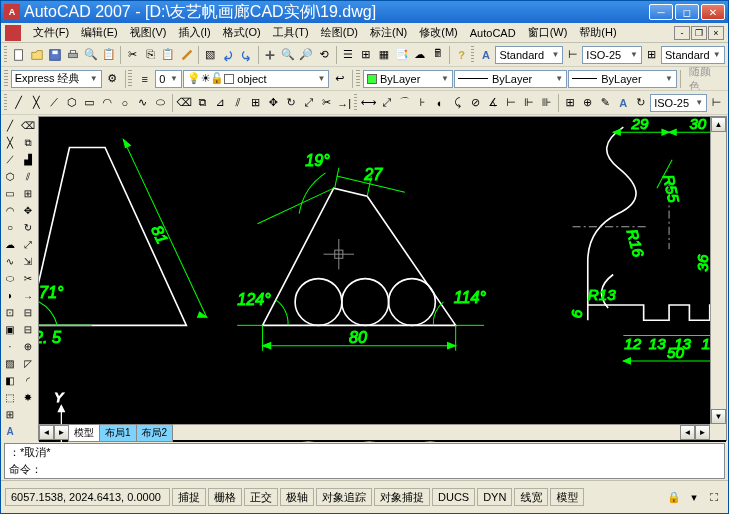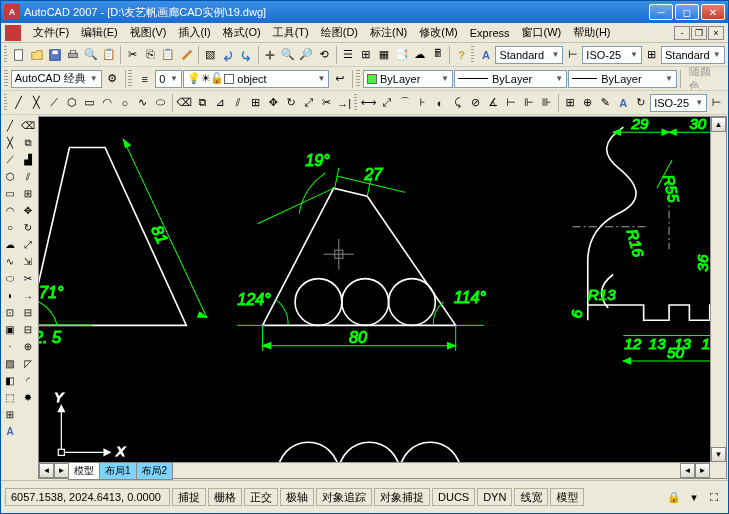--- a/index.html
+++ b/index.html
@@ -2,21 +2,21 @@
 <html><head>
 <meta charset="utf-8">
 <style>
 * { margin: 0; padding: 0; box-sizing: border-box; font-family: "Microsoft YaHei", Tahoma, sans-serif; }
 body { background: #ece9d8; font-size: 11px; overflow: hidden; }
 
 .window { width: 729px; height: 514px; border: 1px solid #0053a6; background: #ece9d8; display: flex; flex-direction: column; }
 
 .titlebar { height: 22px; background: linear-gradient(to bottom, #3b8fe8, #1c6bd0); display: flex; align-items: center; padding: 0 3px; color: #fff; }
 .titlebar .app-icon { width: 16px; height: 16px; background: #c43a3a; margin-right: 4px; display: inline-flex; align-items: center; justify-content: center; color: #fff; font-size: 9px; font-weight: bold; }
-.titlebar .title { flex: 1; font-size: 11px; }
+.titlebar .title { flex: 1; font-size: 16px; }
 .winbtns { display: flex; gap: 2px; }
 .winbtn { width: 24px; height: 16px; border: 1px solid #fff; background: linear-gradient(#6ea8ec,#2f7de0); display: flex; align-items: center; justify-content: center; color: #fff; font-size: 10px; border-radius: 2px; cursor: pointer; }
 .winbtn.close { background: linear-gradient(#e97c6a,#c8412a); }
 
 .menubar { height: 20px; background: #ece9d8; display: flex; align-items: center; padding: 0 4px; border-bottom: 1px solid #c0c0b0; }
 .menubar .menu-icon { width: 16px; height: 16px; background: #c43a3a; margin-right: 6px; }
 .menubar span.menuitem { padding: 6px 6px; cursor: pointer; }
 .mdi-btns { margin-left: auto; display: flex; gap: 1px; }
 .mdi-btns .mbtn { width: 16px; height: 14px; border: 1px solid #888; background: #ece9d8; font-size: 9px; display: flex; align-items: center; justify-content: center; cursor: pointer; }
 
@@ -70,21 +70,21 @@
     <div class="menu-icon"></div>
     <span class="menuitem">文件(F)</span>
     <span class="menuitem">编辑(E)</span>
     <span class="menuitem">视图(V)</span>
     <span class="menuitem">插入(I)</span>
     <span class="menuitem">格式(O)</span>
     <span class="menuitem">工具(T)</span>
     <span class="menuitem">绘图(D)</span>
     <span class="menuitem">标注(N)</span>
     <span class="menuitem">修改(M)</span>
-    <span class="menuitem">Express</span>
+    <span class="menuitem">AutoCAD</span>
     <span class="menuitem">窗口(W)</span>
     <span class="menuitem">帮助(H)</span>
     <div class="mdi-btns">
       <div class="mbtn">-</div>
       <div class="mbtn">❐</div>
       <div class="mbtn">×</div>
     </div>
   </div>
 
   <div class="toolbar-row">
@@ -166,21 +166,21 @@
     <div class="tbtn">⊞</div>
     <div class="combo" style="width:75px">
         <span>Standard</span>
         <span class="drop">▼</span>
       </div>
   </div>
 
   <div class="toolbar-row">
     <span class="grip"></span>
     <div class="combo" style="width:96px">
-        <span>AutoCAD 经典</span>
+        <span>Express 经典</span>
         <span class="drop">▼</span>
       </div>
     <div class="tbtn">⚙</div>
     <span class="tsep"></span>
     <span class="grip"></span>
     <div class="tbtn">≡</div>
     <div class="combo" style="width:28px">
         <span>0</span>
         <span class="drop">▼</span>
       </div>
@@ -434,20 +434,24 @@
         <div class="tab">布局1</div>
         <div class="tab">布局2</div>
         <div style="flex:1"></div>
         <div class="scroll-btn">◄</div>
         <div class="scroll-btn">►</div>
       </div>
       <div class="scroll-corner"></div>
     </div>
   </div>
 
+  <div class="cmdwin">
+    <div class="line">：*取消*</div>
+    <div class="line">命令：</div>
+  </div>
 
   <div class="statusbar">
     <div class="status-box" style="width:165px">6057.1538, 2024.6413, 0.0000</div>
     <div class="status-box">捕捉</div>
     <div class="status-box">栅格</div>
     <div class="status-box">正交</div>
     <div class="status-box">极轴</div>
     <div class="status-box">对象追踪</div>
     <div class="status-box">对象捕捉</div>
     <div class="status-box">DUCS</div>

